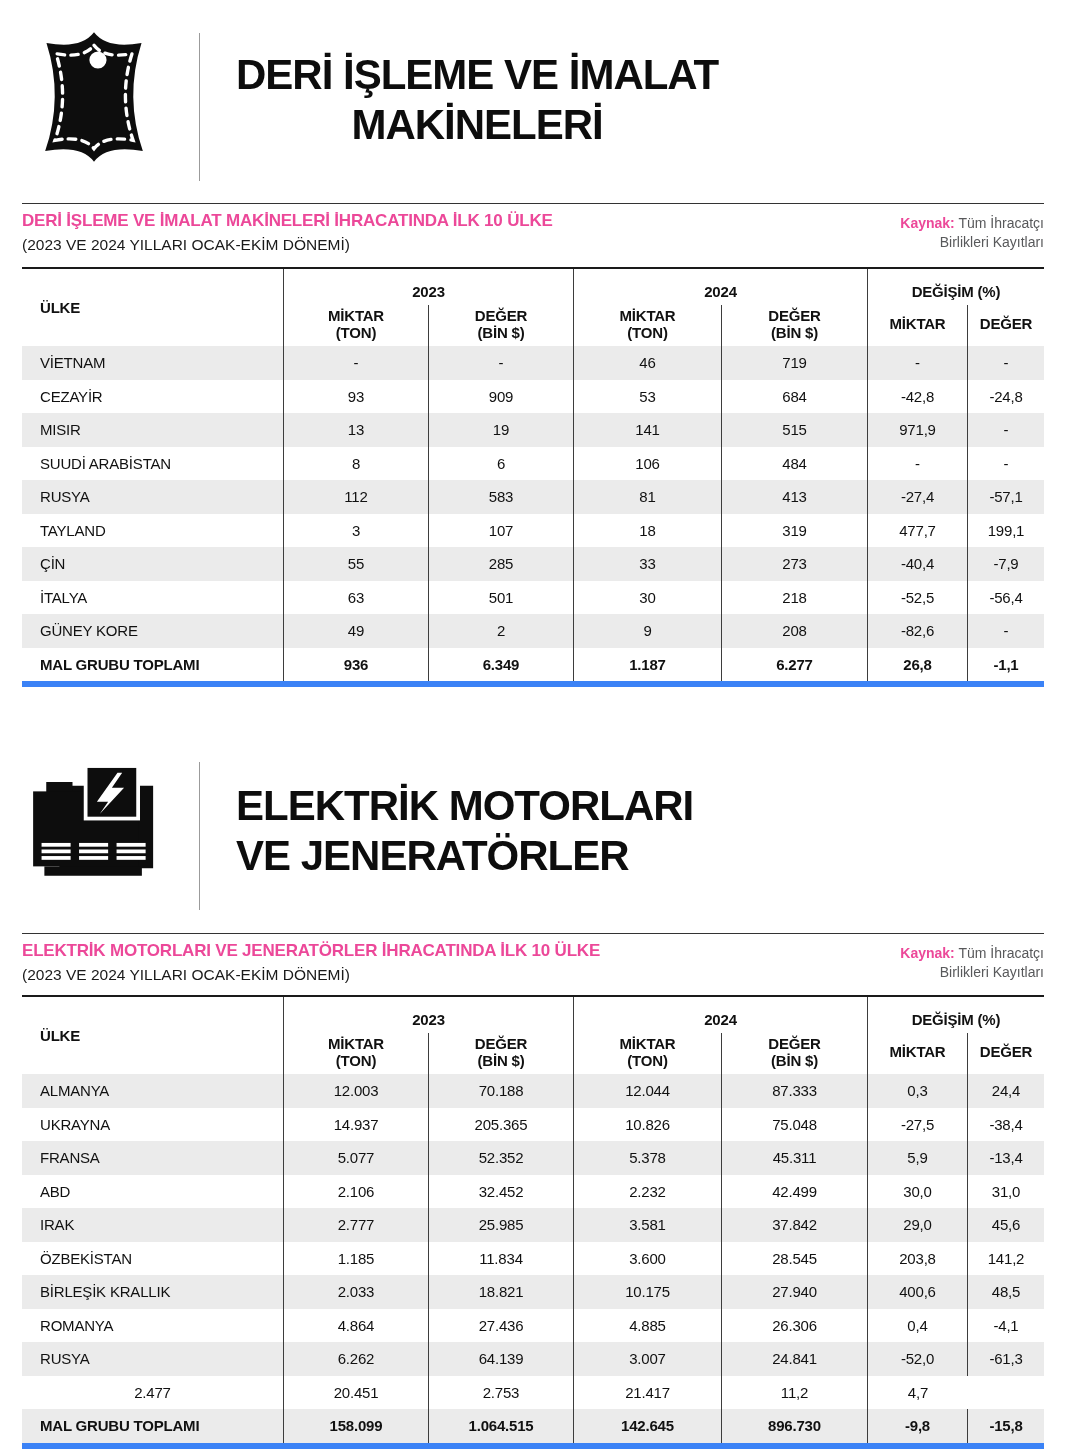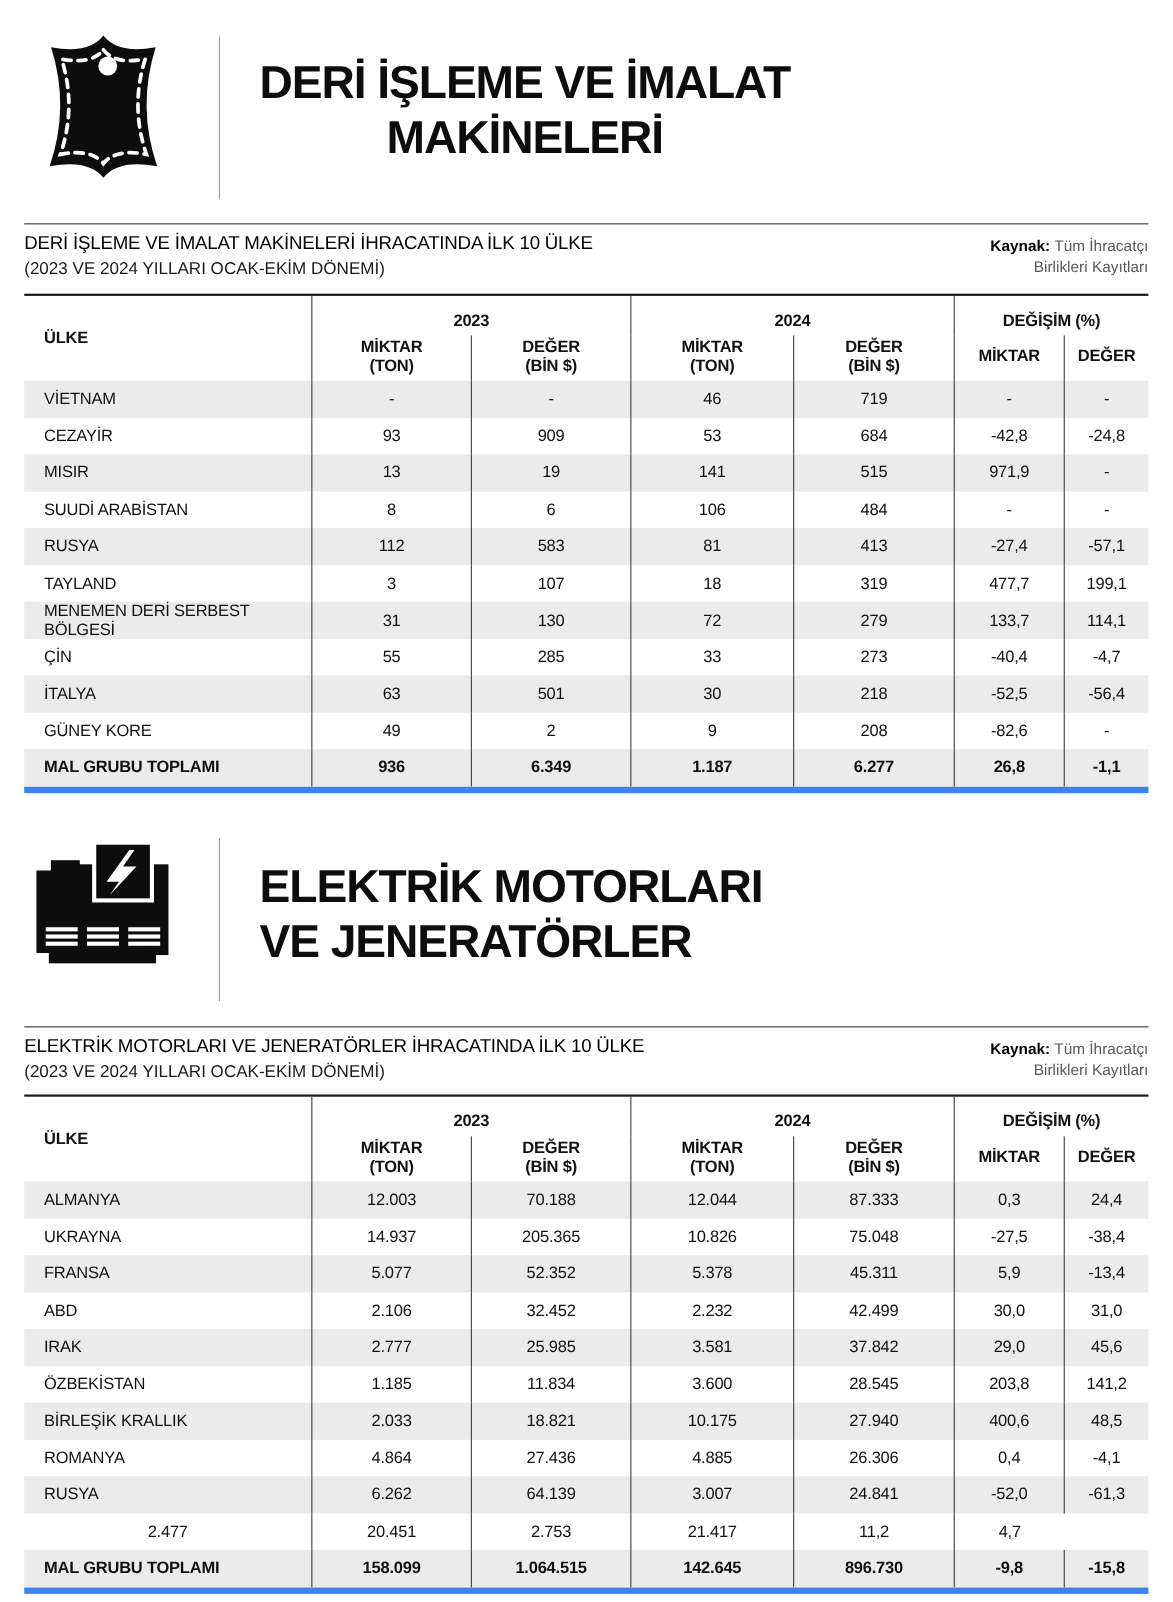--- a/index.html
+++ b/index.html
@@ -11,27 +11,27 @@
   
   .banner-icon { position:absolute; }
   .banner-divider { position:absolute; width:1px; background:#9b9b9b; }
   .banner-title {
     position:absolute; left:236px; font-weight:bold; font-size:42px;
     line-height:50px; letter-spacing:-1px; color:#0d0d0d; white-space:nowrap;
   }
   
   .rule { position:absolute; left:22px; width:1022px; height:1px; background:#333; }
   .tbl-title-block { position:absolute; left:22px; width:740px; }
-  .tbl-title { font-size:17px; font-weight:normal; letter-spacing:-0.2px; color:#000000; line-height:22px; }
+  .tbl-title { font-size:17px; font-weight:bold; letter-spacing:-0.2px; color:#ec4899; line-height:22px; }
   .tbl-subtitle { font-size:15.5px; color:#1a1a1a; line-height:22px; margin-top:2px; }
   .source-note {
     position:absolute; right:22px; width:170px; text-align:right;
     font-size:14px; line-height:19px; color:#58595b;
   }
-  .source-note b { color:#000000; }
+  .source-note b { color:#ec4899; }
   
   .dtable { position:absolute; left:22px; width:1022px; }
   .thead {
     display:grid;
     grid-template-columns:262px 145px 145px 148px 146px 100px 76px;
     grid-template-rows:36px 41px;
     border-top:2px solid #1a1a1a;
     font-weight:bold; font-size:15px; letter-spacing:-0.2px;
   }
   .hc { display:flex; align-items:center; justify-content:center; }
@@ -162,36 +162,27 @@
         <div class="trow">
           <div class="cell country">TAYLAND</div>
           <div class="cell">3</div>
           <div class="cell">107</div>
           <div class="cell">18</div>
           <div class="cell">319</div>
           <div class="cell">477,7</div>
           <div class="cell">199,1</div>
         </div>
         <div class="trow">
-          <div class="cell country">MENEMEN DERİ SERBEST BÖLGESİ</div>
-          <div class="cell">31</div>
-          <div class="cell">130</div>
-          <div class="cell">72</div>
-          <div class="cell">279</div>
-          <div class="cell">133,7</div>
-          <div class="cell">114,1</div>
-        </div>
-        <div class="trow">
           <div class="cell country">ÇİN</div>
           <div class="cell">55</div>
           <div class="cell">285</div>
           <div class="cell">33</div>
           <div class="cell">273</div>
           <div class="cell">-40,4</div>
-          <div class="cell">-4,7</div>
+          <div class="cell">-7,9</div>
         </div>
         <div class="trow">
           <div class="cell country">İTALYA</div>
           <div class="cell">63</div>
           <div class="cell">501</div>
           <div class="cell">30</div>
           <div class="cell">218</div>
           <div class="cell">-52,5</div>
           <div class="cell">-56,4</div>
         </div>

